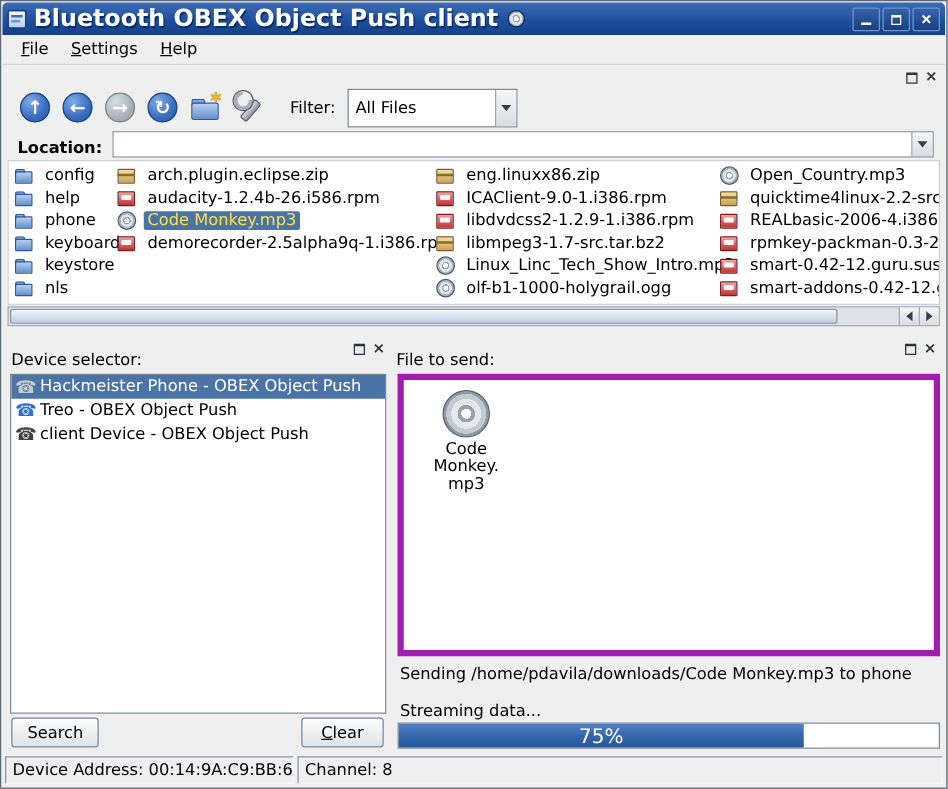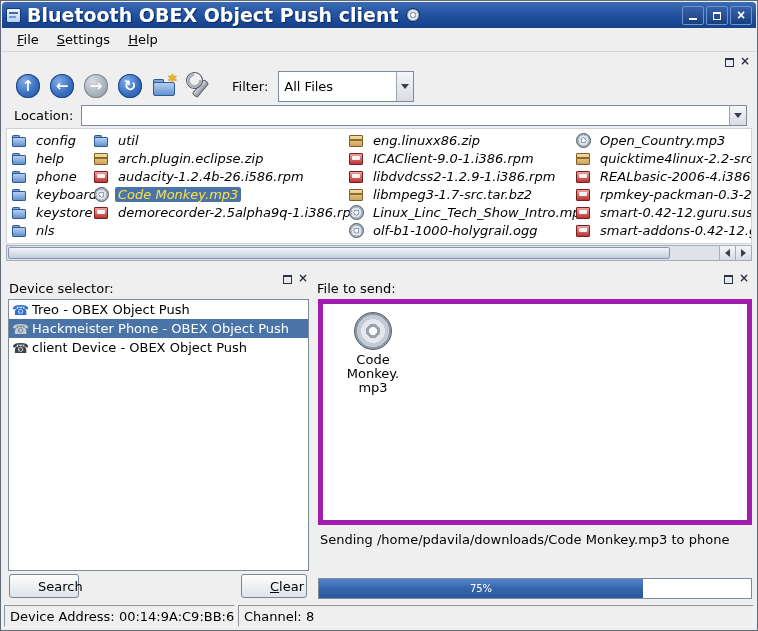--- a/index.html
+++ b/index.html
@@ -62,28 +62,28 @@
   .wrench::before { content:""; position:absolute; left:12px; top:6px; width:5px; height:17px; background:linear-gradient(90deg,#d7dce2,#8d949e); border:1px solid #565d66; border-radius:2px; transform:rotate(40deg); }
   .wrench::after { content:""; position:absolute; left:2px; top:0; width:9px; height:9px; border:3px solid #a9b0ba; border-top-color:transparent; border-radius:50%; transform:rotate(40deg); box-shadow:0 0 0 1px #565d66; }
 
   .filter-label { margin-left:14px; }
   .combo { height:31px; background:#fff; border:1px solid #7f8a99; display:flex; align-items:center; position:relative; }
   .combo-filter { width:136px; margin-left:4px; }
   .combo-text { padding-left:5px; flex:1; white-space:nowrap; overflow:hidden; }
   .combo-arrow { width:17px; align-self:stretch; border-left:1px solid #9aa3ae; background:linear-gradient(180deg,#f4f6f8,#d8dde3); display:flex; align-items:center; justify-content:center; flex:none; cursor:default; }
   .combo-arrow::before { content:""; width:0; height:0; border:4px solid transparent; border-top:5px solid #39404a; margin-top:4px; }
 
-  .location-row { position:absolute; top:52px; left:10px; right:7px; height:21px; display:flex; align-items:center; }
+  .location-row { position:absolute; top:52px; left:10px; right:7px; height:21px; display:flex; align-items:flex-end;font-weight:bold; }
   .location-label { margin-right:8px; }
   .combo-location { flex:1; height:21px; }
   .combo-location input { flex:1; border:none; outline:none; height:100%; padding-left:4px; font:inherit; background:#fff; }
 
   
   .file-area { position:absolute; top:75px; left:2px; right:2px; height:116px; background:#fff; border:1px solid #cfd3d8; overflow:hidden; }
-  .fcol { position:absolute; top:2px; display:flex; flex-direction:column;font-style:italic; }
+  .fcol { position:absolute; top:2px; display:flex; flex-direction:column; }
   .fcol1 { left:4px;   width:82px;  }
   .fcol2 { left:86px;  width:253px; }
   .fcol3 { left:341px; width:226px; }
   .fcol4 { left:568px; width:230px; }
   .frow { height:18px; display:flex; align-items:center; gap:6px; white-space:nowrap; cursor:default; }
   .flabel { padding:0 3px; }
   .flabel.selected { background:#4a74a8; color:#fde047; border-radius:2px; }
 
   .fi { width:16px; height:16px; display:inline-block; position:relative; flex:none; }
   .fi[data-icon="folder"]::before { content:""; position:absolute; left:1px; top:3px; width:6px; height:3px; background:#7da7dd; border:1px solid #2f5896; border-bottom:none; border-radius:2px 2px 0 0; }
@@ -114,35 +114,35 @@
   .device-dock { position:absolute; left:5px; top:0; bottom:0; width:305px; }
   .send-dock   { position:absolute; left:313px; top:0; bottom:0; right:3px; }
   .device-dock .dock-controls { top:3px; right:2px; }
   .send-dock   .dock-controls { top:3px; right:4px; }
   .panel-label { position:absolute; top:12px; left:3px; }
 
   .device-list { position:absolute; top:30px; left:2px; right:2px; bottom:30px; background:#fff; border:1px solid #7f8a99; overflow:hidden; }
   .drow { height:19px; display:flex; align-items:center; gap:5px; padding-left:2px; white-space:nowrap; cursor:default; }
   .drow.selected { background:#4a74a8; color:#fff; }
 
-  .btn { height:24px; padding:0 28px; background:linear-gradient(180deg,#fdfdfd,#dfe3e8); border:1px solid #7a8694; border-radius:3px; font:inherit; cursor:default; }
+  .btn { height:24px; padding:0 12px; background:linear-gradient(180deg,#fdfdfd,#dfe3e8); border:1px solid #7a8694; border-radius:3px; font:inherit; cursor:default; }
   .btn-search { position:absolute; left:3px;  bottom:3px; width:70px; }
   .btn-clear  { position:absolute; right:4px; bottom:3px; width:66px; }
   .btn-label { display:inline-block; }
 
   .send-area { position:absolute; top:30px; left:4px; right:2px; height:226px; background:#fff; border:5px solid #a21caf; overflow:hidden; }
   .send-file-item { position:absolute; left:18px; top:8px; width:64px; display:flex; flex-direction:column; align-items:center; cursor:default; }
   .cd-large { width:38px; height:38px; border-radius:50%; border:1px solid #566070; margin-bottom:3px;
     background:radial-gradient(circle,#ffffff 0 4px,#98a2ae 4px 7px,#e3e8ee 7px 12px,#c2cad4 12px 16px,#8e99a6 16px 19px); }
   .send-file-name { text-align:center; line-height:14px; }
 
   .send-status-1 { position:absolute; top:263px; left:6px; right:2px; white-space:nowrap; overflow:hidden; }
   .send-status-2 { position:absolute; top:293px; left:6px; right:2px; }
   .progress { position:absolute; top:309px; left:4px; right:2px; height:21px; background:#fff; border:1px solid #7f8a99; }
-  .progress-fill { height:100%; background:linear-gradient(180deg,#5583c6 0%,#3566ad 50%,#2b579a 100%); display:flex; align-items:center; justify-content:center; color:#fff; font-size:10px; }
+  .progress-fill { height:100%; background:linear-gradient(180deg,#5583c6 0%,#3566ad 50%,#2b579a 100%); display:flex; align-items:center; justify-content:center; color:#fff; font-size:16px; }
 
   
   .statusbar { position:absolute; left:3px; right:3px; bottom:3px; height:22px; display:flex; gap:3px; }
   .sb-section { border:1px solid; border-color:#8e959d #f7f7f7 #f7f7f7 #8e959d; background:#efefef; display:flex; align-items:center; padding-left:5px; white-space:nowrap; overflow:hidden; }
   .sb-address { width:231px; flex:none; }
   .sb-channel { flex:1; }
 </style>
 </head>
 <body>
 
@@ -230,24 +230,20 @@
             <span class="fi" data-icon="folder"></span>
             <span class="flabel">keystore</span>
           </div>
         <div class="frow">
             <span class="fi" data-icon="folder"></span>
             <span class="flabel">nls</span>
           </div>
       </div>
       <div class="fcol fcol2">
         <div class="frow">
-            <span class="fi" data-icon="folder"></span>
-            <span class="flabel">util</span>
-          </div>
-        <div class="frow">
             <span class="fi" data-icon="package"></span>
             <span class="flabel">arch.plugin.eclipse.zip</span>
           </div>
         <div class="frow">
             <span class="fi" data-icon="rpm"></span>
             <span class="flabel">audacity-1.2.4b-26.i586.rpm</span>
           </div>
         <div class="frow">
             <span class="fi" data-icon="audio"></span>
             <span class="flabel selected">Code Monkey.mp3</span>
@@ -323,27 +319,27 @@
 
   <div class="bottom">
 
     <div class="device-dock">
       <div class="dock-controls">
         <span class="mini mini-undock"></span>
         <span class="mini mini-close"></span>
       </div>
       <div class="panel-label">Device selector:</div>
       <div class="device-list">
+        <div class="drow selected">
+            <span class="fi" data-icon="phone-silver"></span>
+            <span>Hackmeister Phone - OBEX Object Push</span>
+          </div>
         <div class="drow">
             <span class="fi" data-icon="phone-blue"></span>
             <span>Treo - OBEX Object Push</span>
-          </div>
-        <div class="drow selected">
-            <span class="fi" data-icon="phone-silver"></span>
-            <span>Hackmeister Phone - OBEX Object Push</span>
           </div>
         <div class="drow">
             <span class="fi" data-icon="phone-dark"></span>
             <span>client Device - OBEX Object Push</span>
           </div>
       </div>
       <button class="btn btn-search"><span class="btn-label">Search</span></button>
       <button class="btn btn-clear"><span class="btn-label uf">Clear</span></button>
     </div>
 
@@ -355,20 +351,21 @@
       <div class="panel-label">File to send:</div>
       <div class="send-area">
         <div class="send-file-item">
           <span class="cd-large"></span>
           <span class="send-file-name">Code</span>
           <span class="send-file-name">Monkey.</span>
           <span class="send-file-name">mp3</span>
         </div>
       </div>
       <div class="send-status-1">Sending /home/pdavila/downloads/Code Monkey.mp3 to phone</div>
+      <div class="send-status-2">Streaming data...</div>
       <div class="progress">
         <div class="progress-fill" style="width: 75%;">
           <span>75%</span>
         </div>
       </div>
     </div>
 
   </div>
 
   <div class="statusbar">

